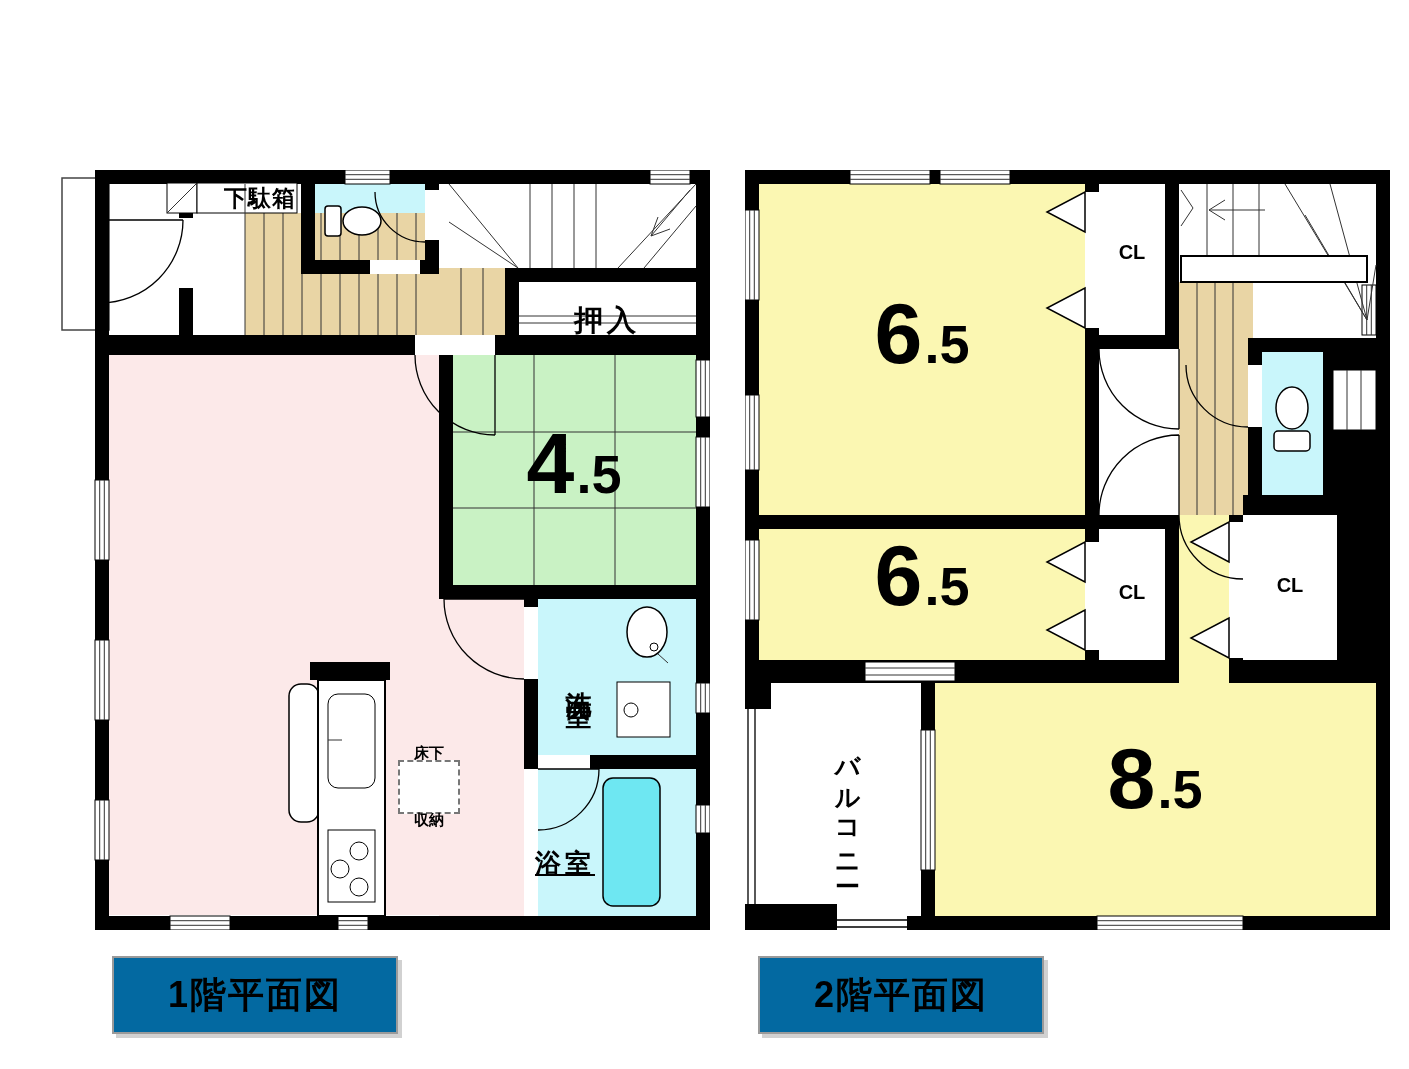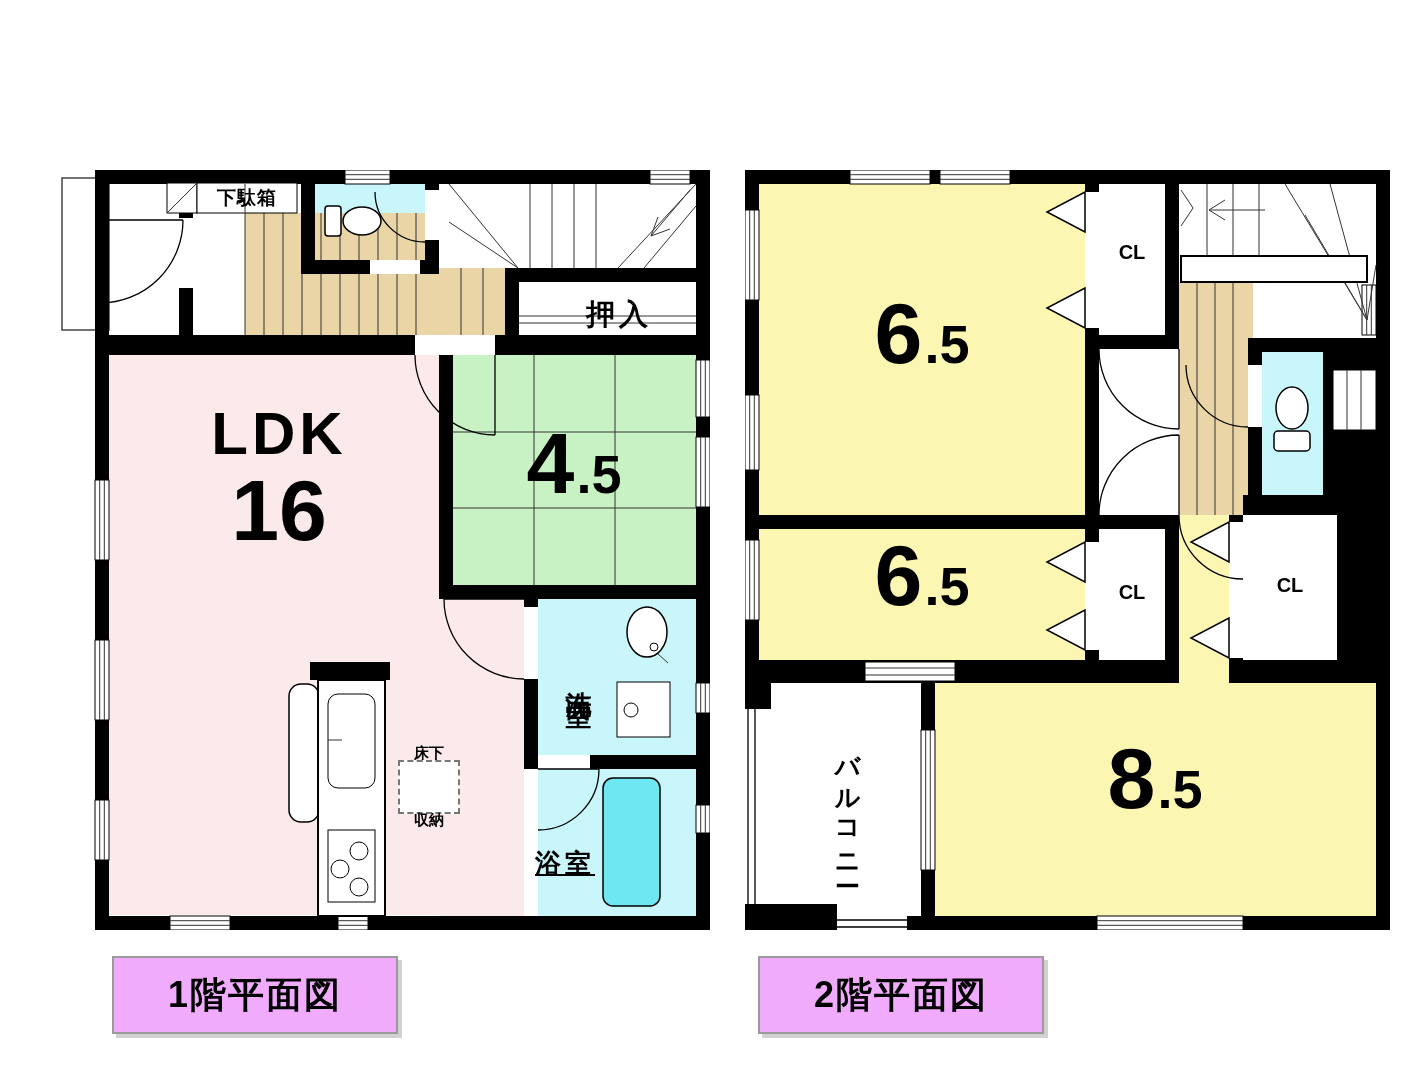--- a/index.html
+++ b/index.html
@@ -30,29 +30,29 @@
   .k2{fill:#fff;stroke:#000;stroke-width:2;}
   
   .size-lbl{display:flex;align-items:baseline;justify-content:center;gap:2px;}
   .num-big{font-size:86px;font-weight:700;line-height:1;}
   .num-small{font-size:54px;font-weight:700;line-height:1;}
   .ldk-lbl{display:flex;flex-direction:column;align-items:center;}
   .ldk-name{font-size:60px;font-weight:700;letter-spacing:4px;line-height:1.05;}
   .ldk-size{font-size:86px;font-weight:700;line-height:1.05;}
   .cl-lbl{font-size:20px;line-height:1;}
   .oshiire-lbl{font-size:29px;line-height:48px;letter-spacing:4px;}
-  .getabako-lbl{font-size:19px;line-height:26px;letter-spacing:1px;}
+  .getabako-lbl{font-size:23px;line-height:26px;letter-spacing:1px;padding-left:13px;}
   .vtext{writing-mode:vertical-rl;text-orientation:upright;letter-spacing:5px;}
   .senmen-lbl{font-size:26px;}
   .yokushitsu-lbl{font-size:26px;letter-spacing:4px;}
   .balcony-lbl{font-size:25px;}
   .yukashita-box{position:absolute;left:343px;top:590px;width:58px;height:50px;background:#fff;
       border:2px dashed #777;display:flex;flex-direction:column;align-items:center;justify-content:center;
       font-size:15px;font-weight:700;line-height:1.25;gap:48px;}
-  .caption{position:absolute;width:282px;height:74px;border:2px solid #9a9a9a;background:#f0abfc;
+  .caption{position:absolute;width:282px;height:74px;border:2px solid #9a9a9a;background:#0369a1;
       box-shadow:4px 4px 0 rgba(0,0,0,0.18);display:flex;align-items:center;justify-content:center;
       font-size:36px;font-weight:700;letter-spacing:2px;}
   .cap1{left:112px;top:956px;}
   .cap2{left:758px;top:956px;}
 </style>
 </head>
 <body>
 
 <div class="page">
 
@@ -175,25 +175,21 @@
       <circle class="fx1" cx="536" cy="540" r="7"></circle>
       <rect class="ftub" x="508" y="608" width="57" height="128" rx="10"></rect>
 
       <g>
         <rect class="fx" x="230" y="36" width="16" height="30" rx="3" fill="#fdfdf0"></rect>
         <ellipse class="fx" cx="267" cy="51" rx="19" ry="14"></ellipse>
       </g>
     </svg>
 
     <div class="lbl getabako-lbl" style="left:142px;top:15px;width:100px;height:26px;">下駄箱</div>
-    <div class="lbl oshiire-lbl" style="left:464px;top:120px;width:176px;height:48px;margin-left:12px;">押入</div>
-    <div class="lbl ldk-lbl" style="left:94px;top:232px;width:260px;">
-      <div class="ldk-name">LDK</div>
-      <div class="ldk-size">16</div>
-    </div>
+    <div class="lbl oshiire-lbl" style="left:464px;top:126px;width:176px;height:48px;">押入</div>
     <div class="lbl size-lbl" style="left:399px;top:250px;width:240px;">
       <span class="num-big">4</span>
         <span class="num-small">.5</span>
     </div>
     <div class="lbl vtext senmen-lbl" style="left:504px;top:438px;width:38px;height:140px;">洗面室</div>
     <div class="lbl yokushitsu-lbl" style="left:470px;top:676px;width:80px;text-decoration:underline;">浴室</div>
     <div class="yukashita-box">
       <div>床下</div>
       <div>収納</div>
     </div>

